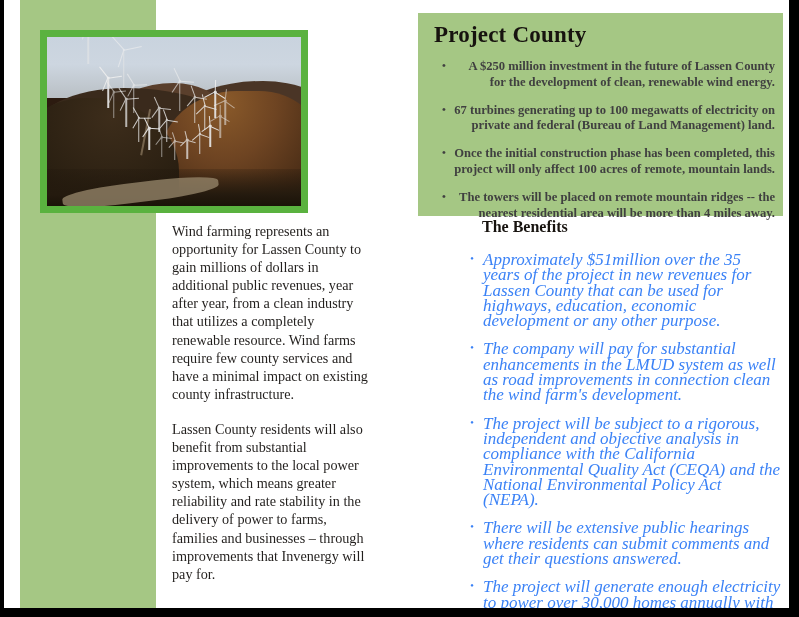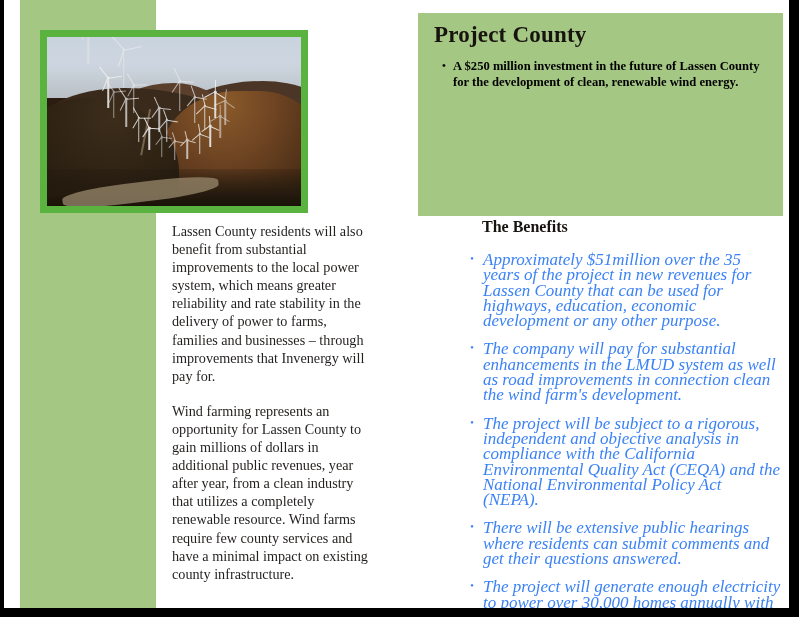--- a/index.html
+++ b/index.html
@@ -193,22 +193,23 @@
     margin: 0;
     padding: 0;
     list-style: none;
   }
   .facts-list li {
     position: relative;
     padding-left: 11px;
     font-size: 12.6px;
     line-height: 15.6px;
     font-weight: bold;
-    color: #000000;
+    color: #404040;
     margin-bottom: 12.5px;
+    text-align: right;
   }
   .facts-list li::before {
     content: "\2022";
     position: absolute;
     left: 0;
     top: -1px;
     font-size: 11px;
   }
 
   
@@ -409,28 +410,31 @@
               <div class="blade" style="height: 12px; transform: translateX(-50%) rotate(66deg);"></div>
               <div class="blade" style="height: 12px; transform: translateX(-50%) rotate(186deg);"></div>
               <div class="blade" style="height: 12px; transform: translateX(-50%) rotate(306deg);"></div>
               <div class="hub"></div>
             </div>
           </div>
       </div>
     </div>
 
     <div class="left-text">
+      <p>Wind farming represents an opportunity for Lassen County to gain millions of dollars in additional public revenues, year after year, from a clean industry that utilizes a completely renewable resource. Wind farms require few county services and have a minimal impact on existing county infrastructure.</p>
       <p>Lassen County residents will also benefit from substantial improvements to the local power system, which means greater reliability and rate stability in the delivery of power to farms, families and businesses – through improvements that Invenergy will pay for.</p>
-      <p>Wind farming represents an opportunity for Lassen County to gain millions of dollars in additional public revenues, year after year, from a clean industry that utilizes a completely renewable resource. Wind farms require few county services and have a minimal impact on existing county infrastructure.</p>
     </div>
 
     <div class="facts-box">
       <div class="facts-title">Project County</div>
       <ul class="facts-list">
         <li>A $250 million investment in the future of Lassen County for the development of clean, renewable wind energy.</li>
+        <li>67 turbines generating up to 100 megawatts of electricity on private and federal (Bureau of Land Management) land.</li>
+        <li>Once the initial construction phase has been completed, this project will only affect 100 acres of remote, mountain lands.</li>
+        <li>The towers will be placed on remote mountain ridges -- the nearest residential area will be more than 4 miles away.</li>
       </ul>
     </div>
 
     <div class="benefits-title">The Benefits</div>
     <ul class="benefits-list">
       <li>Approximately $51million over the 35 years of the project in new revenues for Lassen County that can be used for highways, education, economic development or any other purpose.</li>
       <li>The company will pay for substantial enhancements in the LMUD system as well as road improvements in connection clean the wind farm's development.</li>
       <li>The project will be subject to a rigorous, independent and objective analysis in compliance with the California Environmental Quality Act (CEQA) and the National Environmental Policy Act (NEPA).</li>
       <li>There will be extensive public hearings where residents can submit comments and get their questions answered.</li>
       <li>The project will generate enough electricity to power over 30,000 homes annually with pollution-free, renewable energy.</li>

